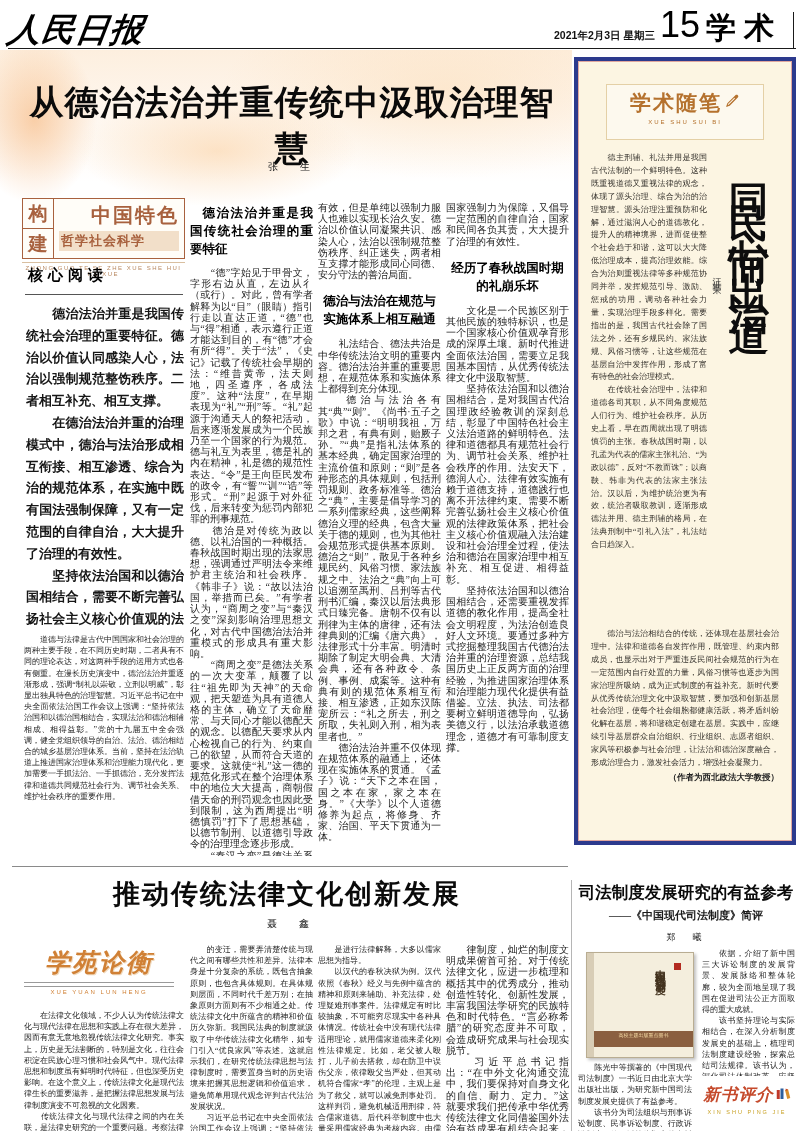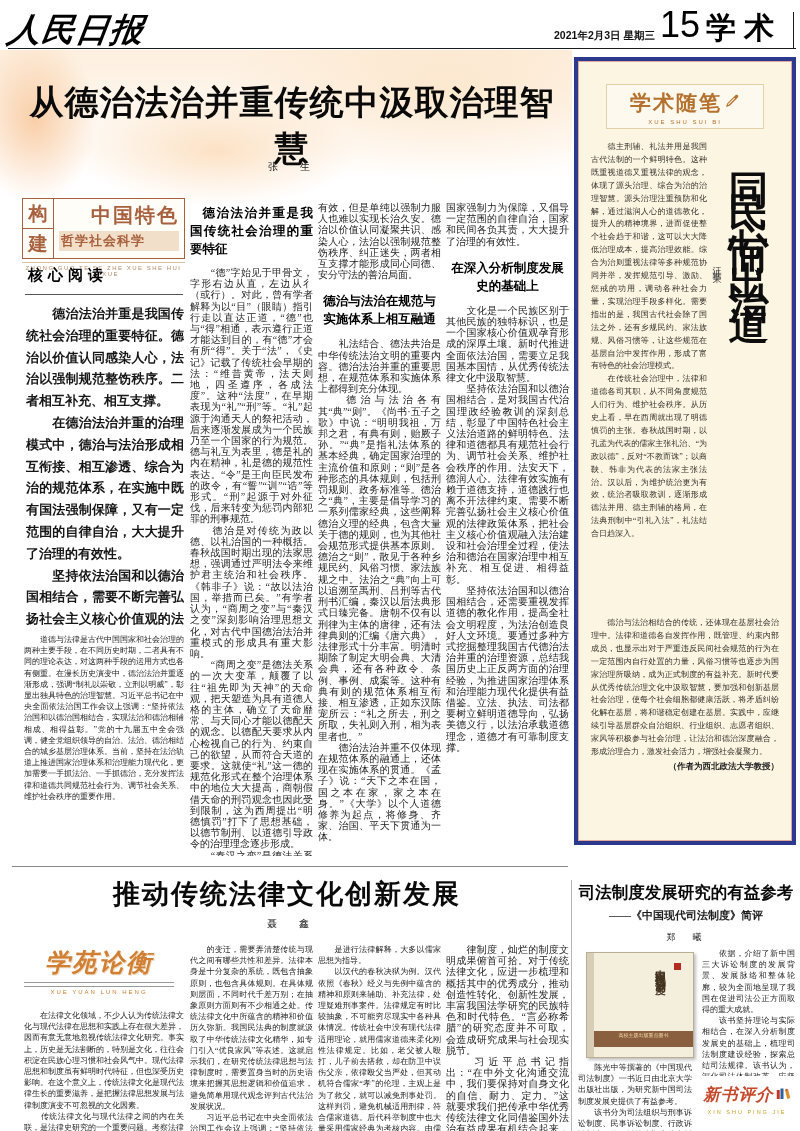--- a/index.html
+++ b/index.html
@@ -69,21 +69,21 @@
   .fcol1{left:24px;top:1010px;width:160px;height:121px;}
   .fcolN{top:944px;width:123px;height:187px;overflow:hidden;}
   .forum-attr{font-weight:bold;text-align:right;margin-top:3px;font-size:12px;white-space:normal;}
   .col-divider{left:571px;top:880px;height:251px;border-left:1px solid #b5b5b5;}
   
   .essay-panel{left:574px;top:57px;width:222px;height:788px;box-sizing:border-box;
                border:4px solid #2c3a8d;background:#2c3a8d;}
   .essay-inner{width:100%;height:100%;box-sizing:border-box;border:1px solid #e0a79e;
                background:#fcf5e2;padding:12px 12px 8px;position:relative;}
   .essay-badge-card{margin:10px auto 12px;width:152px;border:1px solid #e4d0a6;background:#fdf9ee;
-                    padding:4px 2px 3px;text-align:center;}
+                    padding:4px 2px 14px;text-align:center;}
   .essay-badge-card .t{font-size:21px;font-weight:bold;color:#b5722e;letter-spacing:2px;
                        font-family:"Liberation Sans",sans-serif;display:inline-block;vertical-align:middle;}
   .essay-badge-card .py{margin-top:2px;font-size:6px;color:#b5722e;letter-spacing:2px;
                         font-family:"Liberation Sans",sans-serif;}
   .essay-flex{display:flex;height:468px;}
   .essay-text{width:116px;font-size:8px;line-height:12.9px;text-align:justify;white-space:pre-line;
               overflow:hidden;color:#33302b;}
   .essay-titlewrap{flex:1;position:relative;}
   .essay-vtitle{position:absolute;right:2px;top:0;writing-mode:vertical-rl;text-orientation:upright;
                 font-size:40px;font-weight:bold;letter-spacing:22px;color:#0d0d0d;
@@ -164,21 +164,21 @@
   <div class="abs colN c3">
     <div class="flowtxt">有效，但是单纯以强制力服人也难以实现长治久安。德治以价值认同凝聚共识、感染人心，法治以强制规范整饬秩序、纠正迷失，两者相互支撑才能形成同心同德、安分守法的善治局面。</div>
     <div class="subhead-center">德治与法治在规范与实施体系上相互融通</div>
     <div class="flowtxt">　　礼法结合、德法共治是中华传统法治文明的重要内容。德治法治并重的重要思想，在规范体系和实施体系上都得到充分体现。
 　　德治与法治各有其“典”“则”。《尚书·五子之歌》中说：“明明我祖，万邦之君，有典有则，贻厥子孙。”“典”是指礼法体系的基本经典，确定国家治理的主流价值和原则；“则”是各种形态的具体规则，包括刑罚规则、政务标准等。德治之“典”，主要是倡导学习的一系列儒家经典，这些阐释德治义理的经典，包含大量关于德的规则，也为其他社会规范形式提供基本原则。德治之“则”，散见于各种乡规民约、风俗习惯、家法族规之中。法治之“典”向上可以追溯至禹刑、吕刑等古代刑书汇编，秦汉以后法典形式日臻完备。唐朝不仅有以刑律为主体的唐律，还有法律典则的汇编《唐六典》，法律形式十分丰富。明清时期除了制定大明会典、大清会典，还有各种政令、条例、事例、成案等。这种有典有则的规范体系相互衔接、相互渗透，正如东汉陈宠所云：“礼之所去，刑之所取，失礼则入刑，相为表里者也。”
 　　德治法治并重不仅体现在规范体系的融通上，还体现在实施体系的贯通。《孟子》说：“天下之本在国，国之本在家，家之本在身。”《大学》以个人道德修养为起点，将修身、齐家、治国、平天下贯通为一体。</div>
   </div>
 
   <div class="abs colN c4">
     <div class="flowtxt">国家强制力为保障，又倡导一定范围的自律自治，国家和民间各负其责，大大提升了治理的有效性。</div>
-    <div class="subhead-center">在深入分析制度发展史的基础上</div>
+    <div class="subhead-center">经历了春秋战国时期的礼崩乐坏</div>
     <div class="flowtxt">　　文化是一个民族区别于其他民族的独特标识，也是一个国家核心价值观孕育形成的深厚土壤。新时代推进全面依法治国，需要立足我国基本国情，从优秀传统法律文化中汲取智慧。
 　　坚持依法治国和以德治国相结合，是对我国古代治国理政经验教训的深刻总结，彰显了中国特色社会主义法治道路的鲜明特色。法律和道德都具有规范社会行为、调节社会关系、维护社会秩序的作用。法安天下，德润人心。法律有效实施有赖于道德支持，道德践行也离不开法律约束。需要不断完善弘扬社会主义核心价值观的法律政策体系，把社会主义核心价值观融入法治建设和社会治理全过程，使法治和德治在国家治理中相互补充、相互促进、相得益彰。
 　　坚持依法治国和以德治国相结合，还需要重视发挥道德的教化作用，提高全社会文明程度，为法治创造良好人文环境。要通过多种方式挖掘整理我国古代德治法治并重的治理资源，总结我国历史上正反两方面的治理经验，为推进国家治理体系和治理能力现代化提供有益借鉴。立法、执法、司法都要树立鲜明道德导向，弘扬美德义行，以法治承载道德理念，道德才有可靠制度支撑。</div>
   </div>
 
   <div class="abs section-divider"></div>
 
   <div class="abs essay-panel">
     <div class="essay-inner">
       <div class="essay-badge-card">

